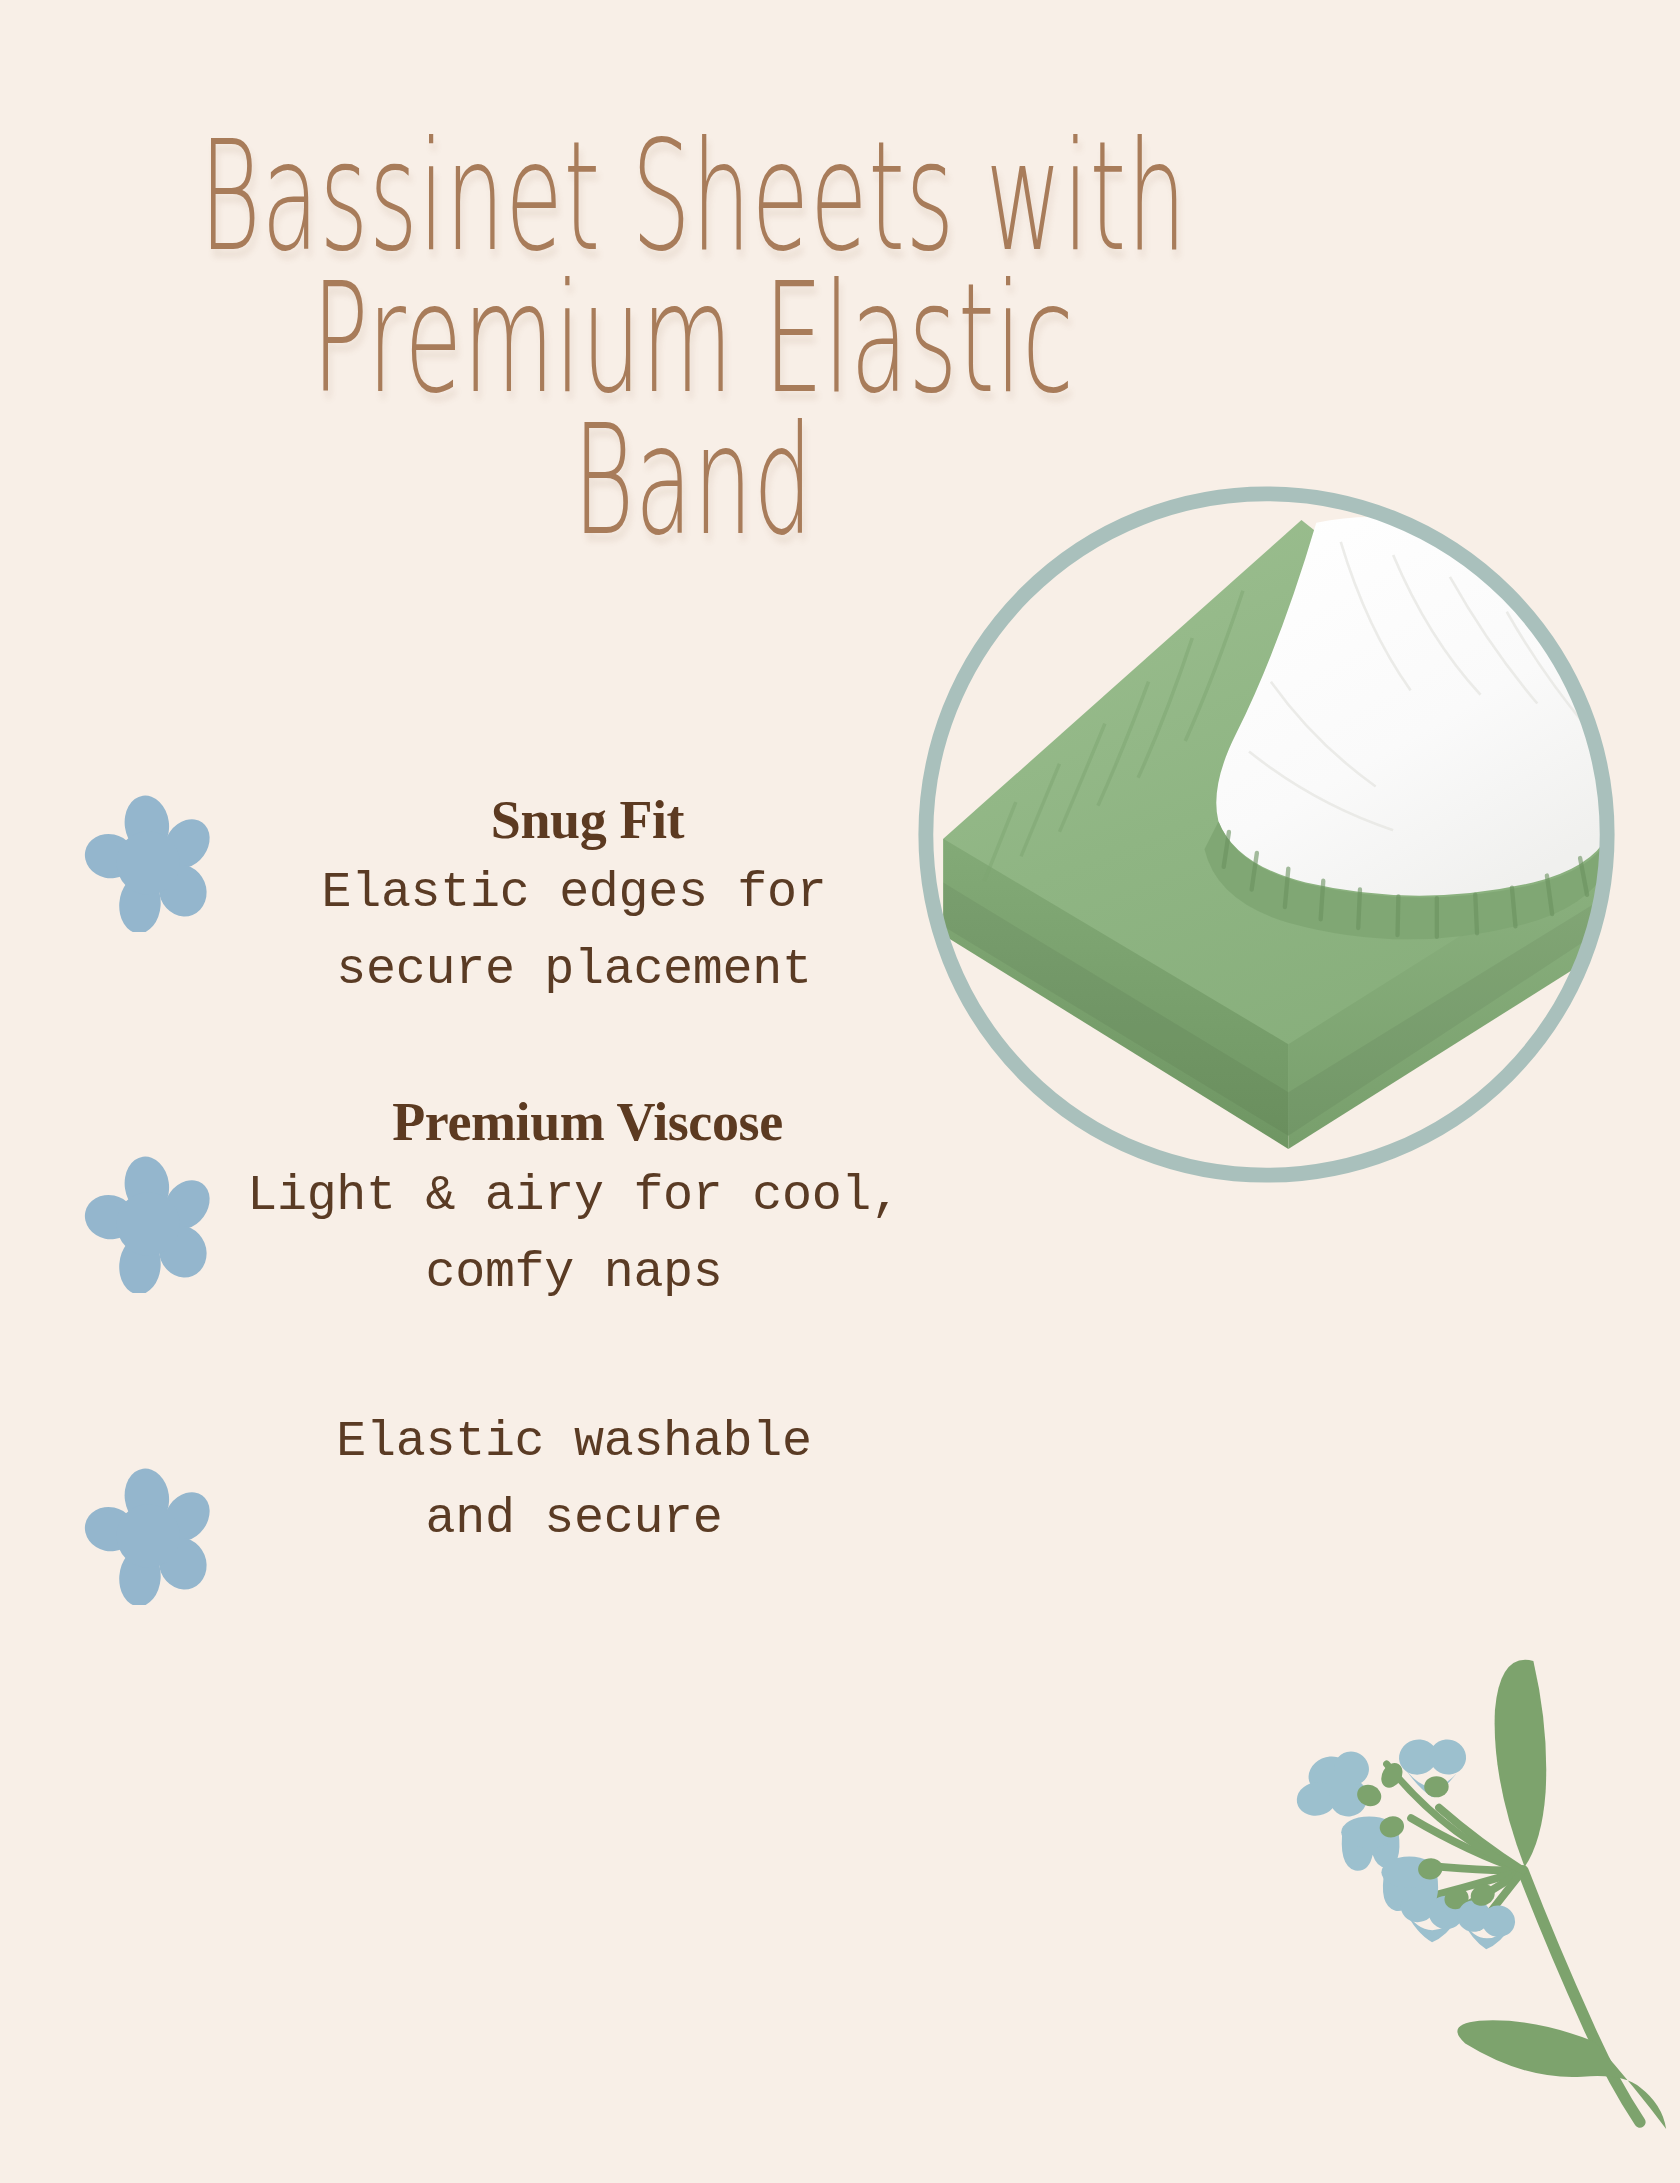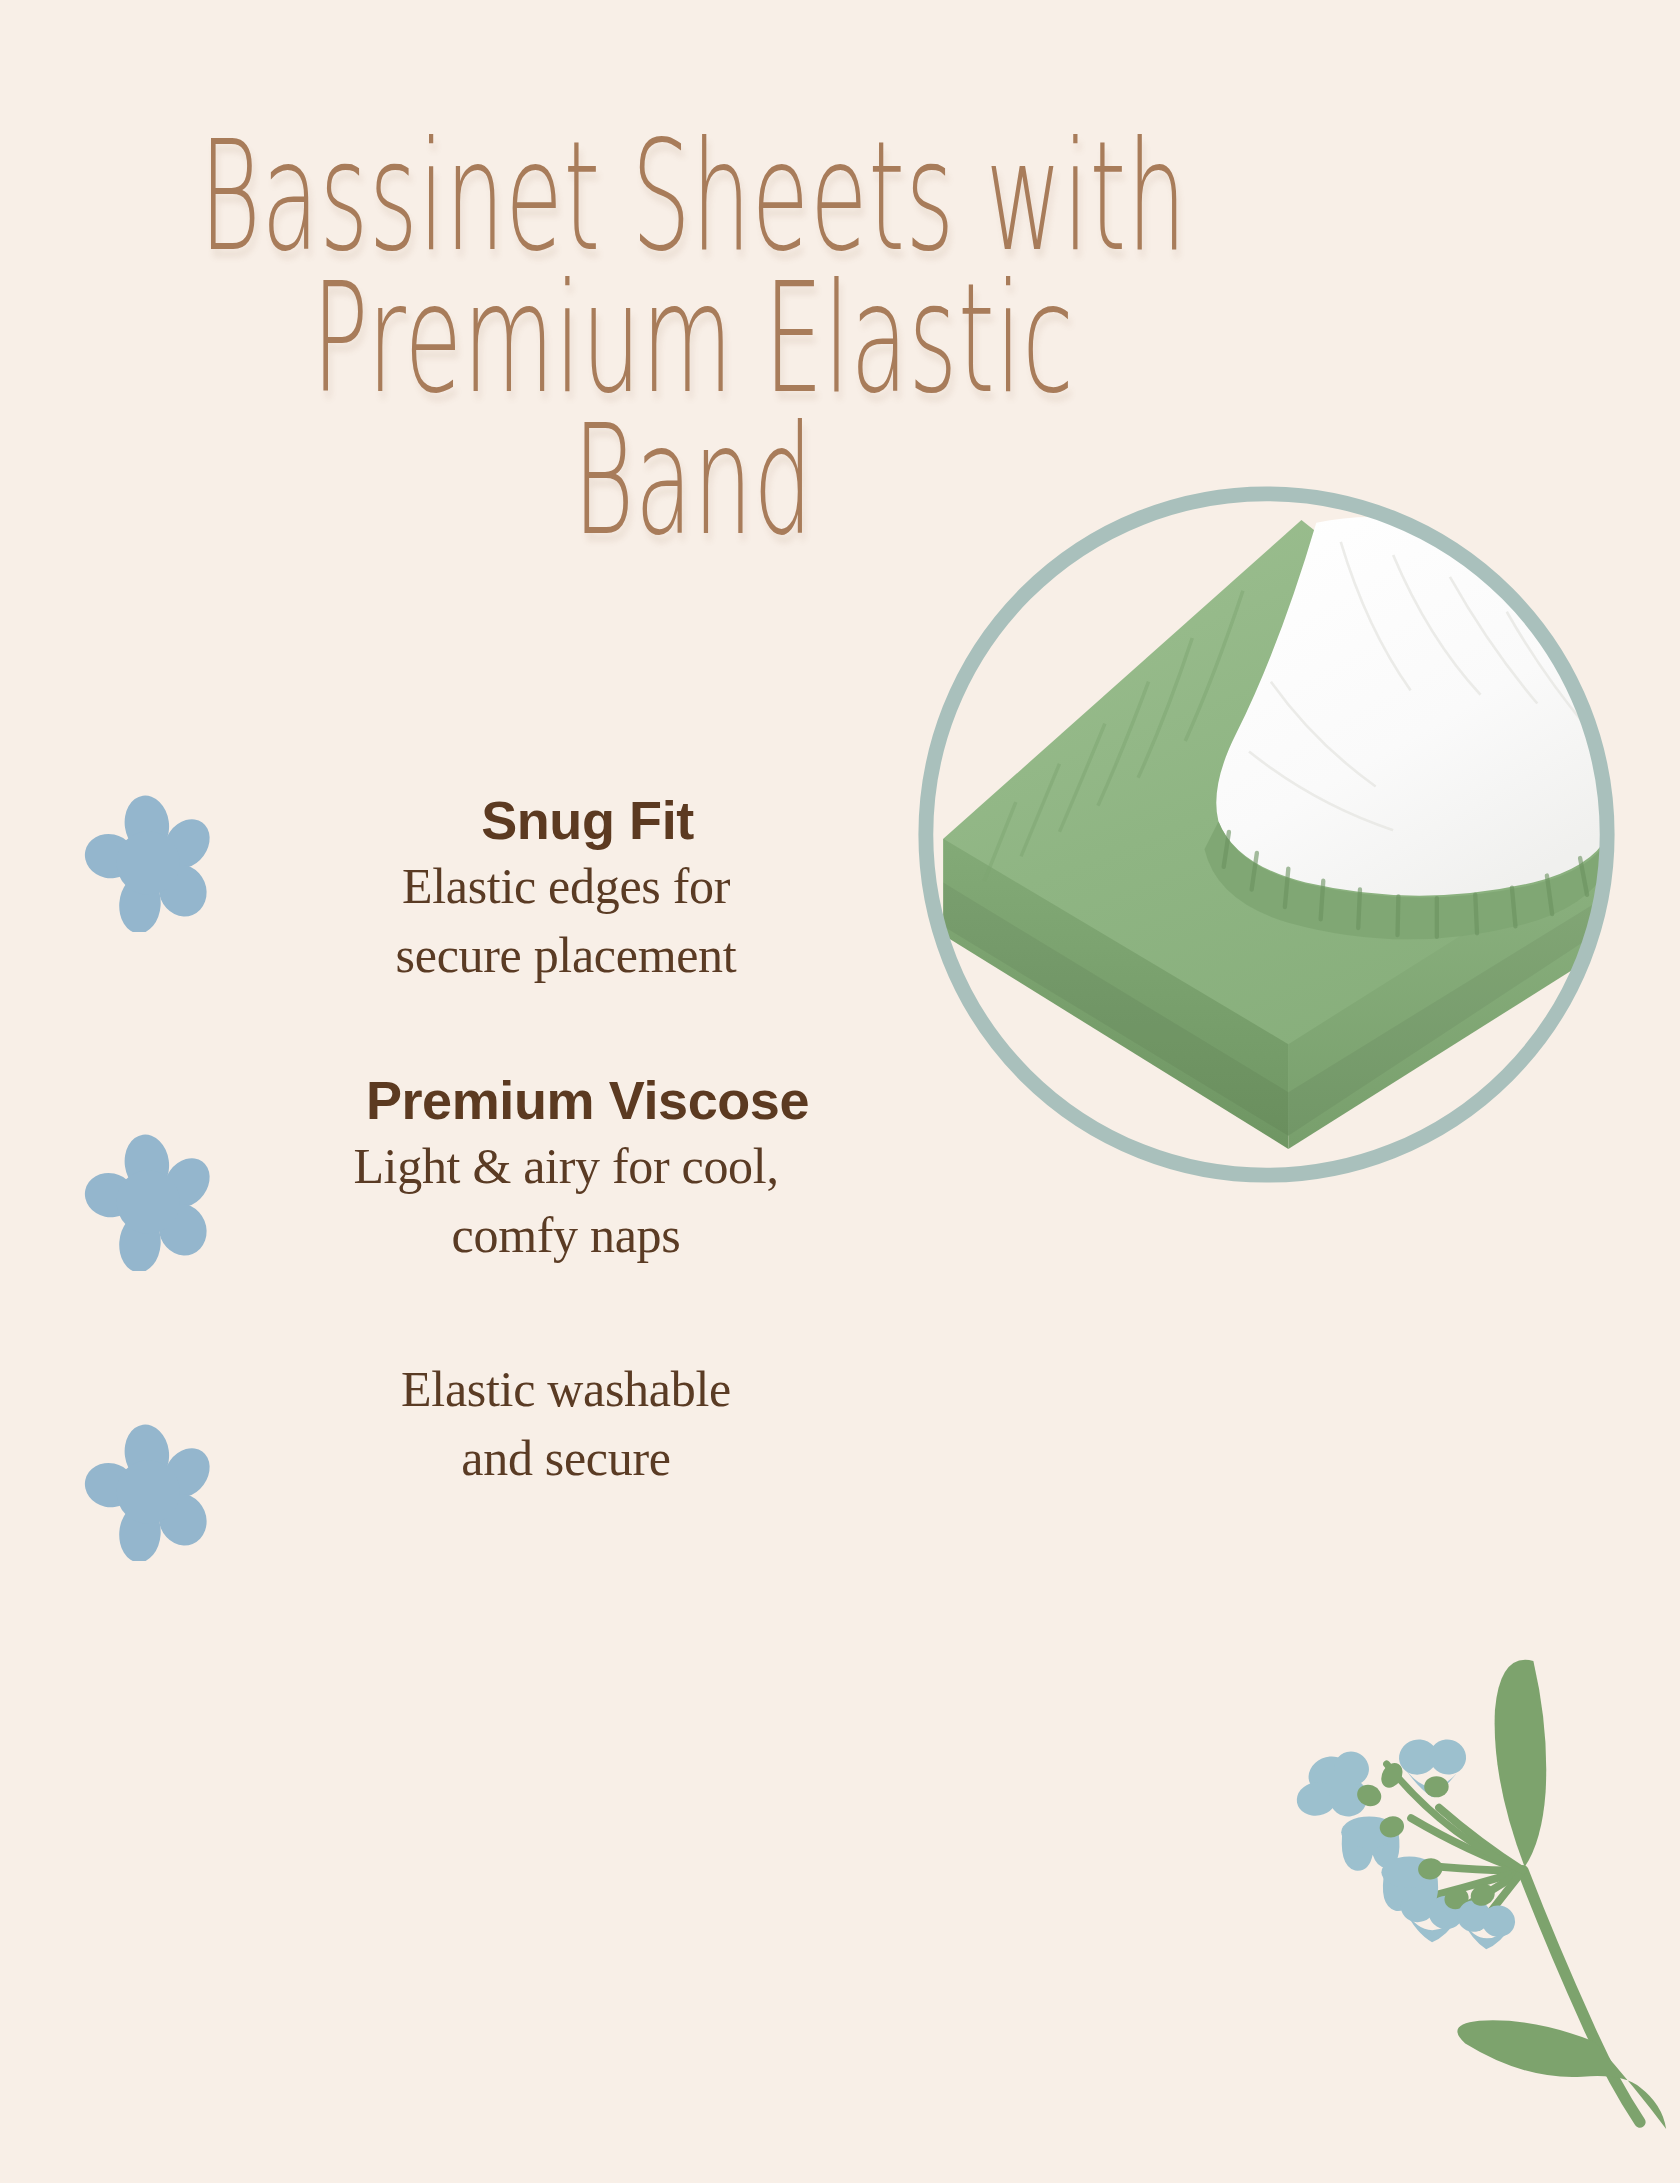--- a/index.html
+++ b/index.html
@@ -63,36 +63,36 @@
     width: 166px;
     flex: 0 0 166px;
     display: flex;
     justify-content: center;
     align-items: flex-start;
     padding-top: 8.7px;
   }
   .flower-icon { display: block; }
   .feature-text { flex: 1 1 auto; padding-top: 0; }
   .feature-title {
-    font-family: Liberation Sans, sans-serif;
+    font-family: Liberation Serif, serif;
     font-weight: bold;
     font-size: 54px;
     line-height: 1.12;
     color: #5c3a21;
     letter-spacing: -0.4px;
     margin: 0 0 1.7px 0;
   }
   .feature-desc {
-    font-family: Liberation Serif, serif;
+    font-family: Liberation Mono, monospace;
     font-weight: 300;
     font-size: 50px;
     line-height: 1.38;
     color: #5a3b24;
     letter-spacing: -0.3px;
-    margin: 0;
+    margin: 8px;
     max-width: 664px;
   }
 
   
   .feature-row.r1 .feature-icon-wrap { padding-top: 3.5px; }
   .feature-row.r2 .feature-icon-wrap { padding-top: 63px; }
   .feature-row.r3 .feature-icon-wrap { padding-top: 68px; }
 
   .feature-row.r1 { margin-bottom: 80px; }
   .feature-row.r2 { margin-bottom: 84px; }

